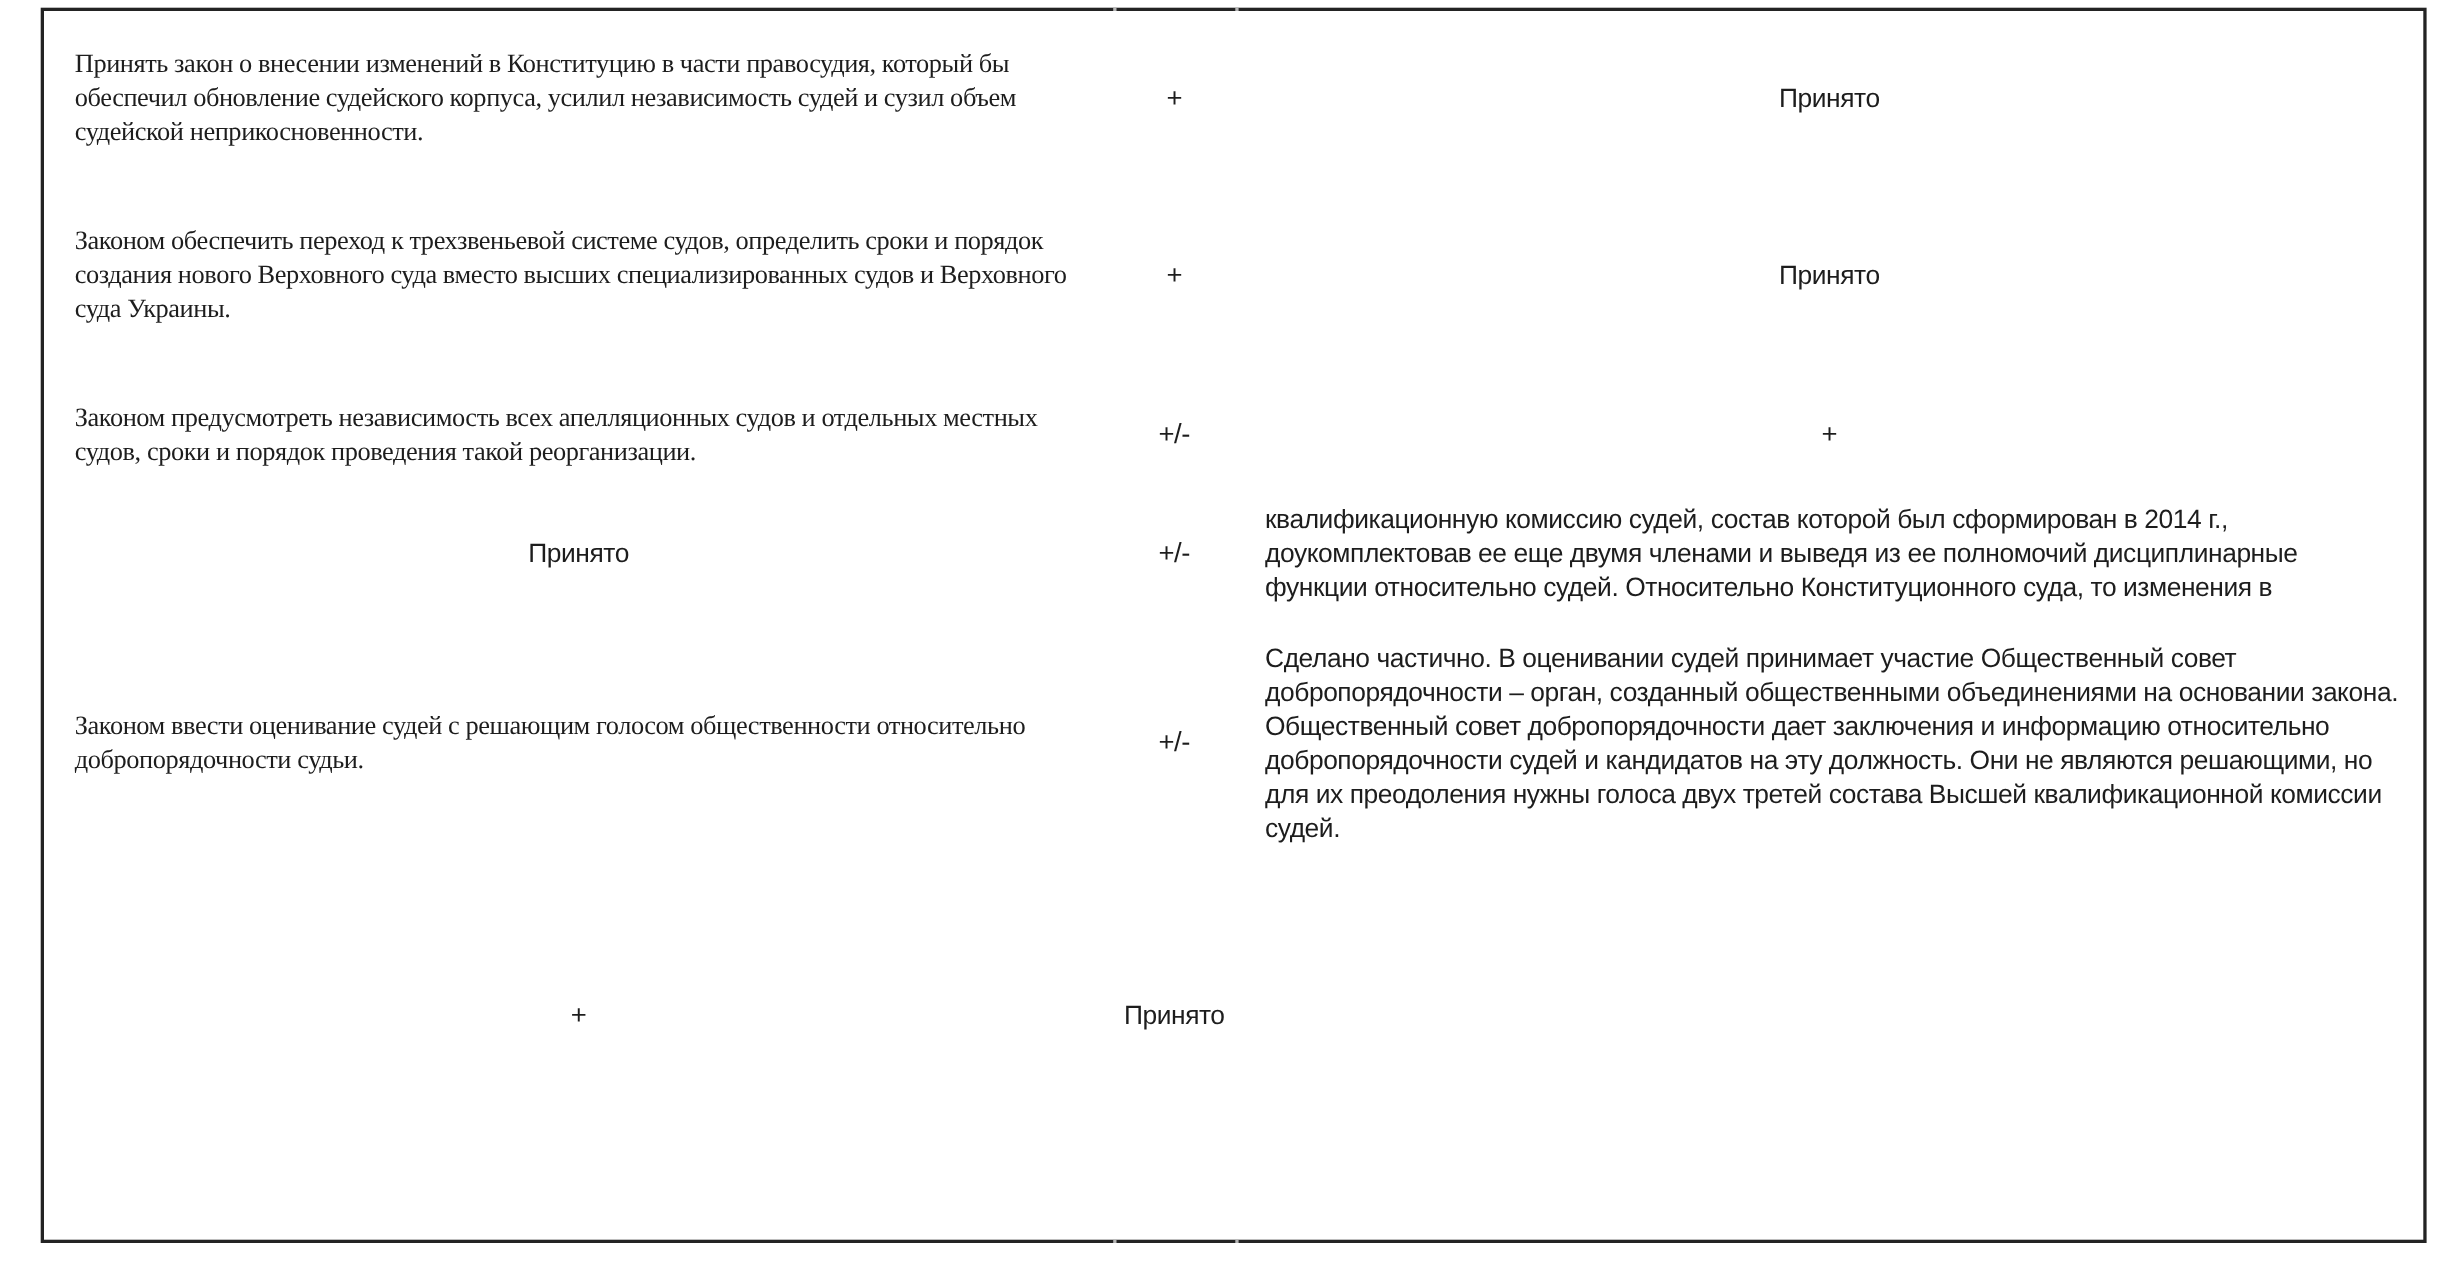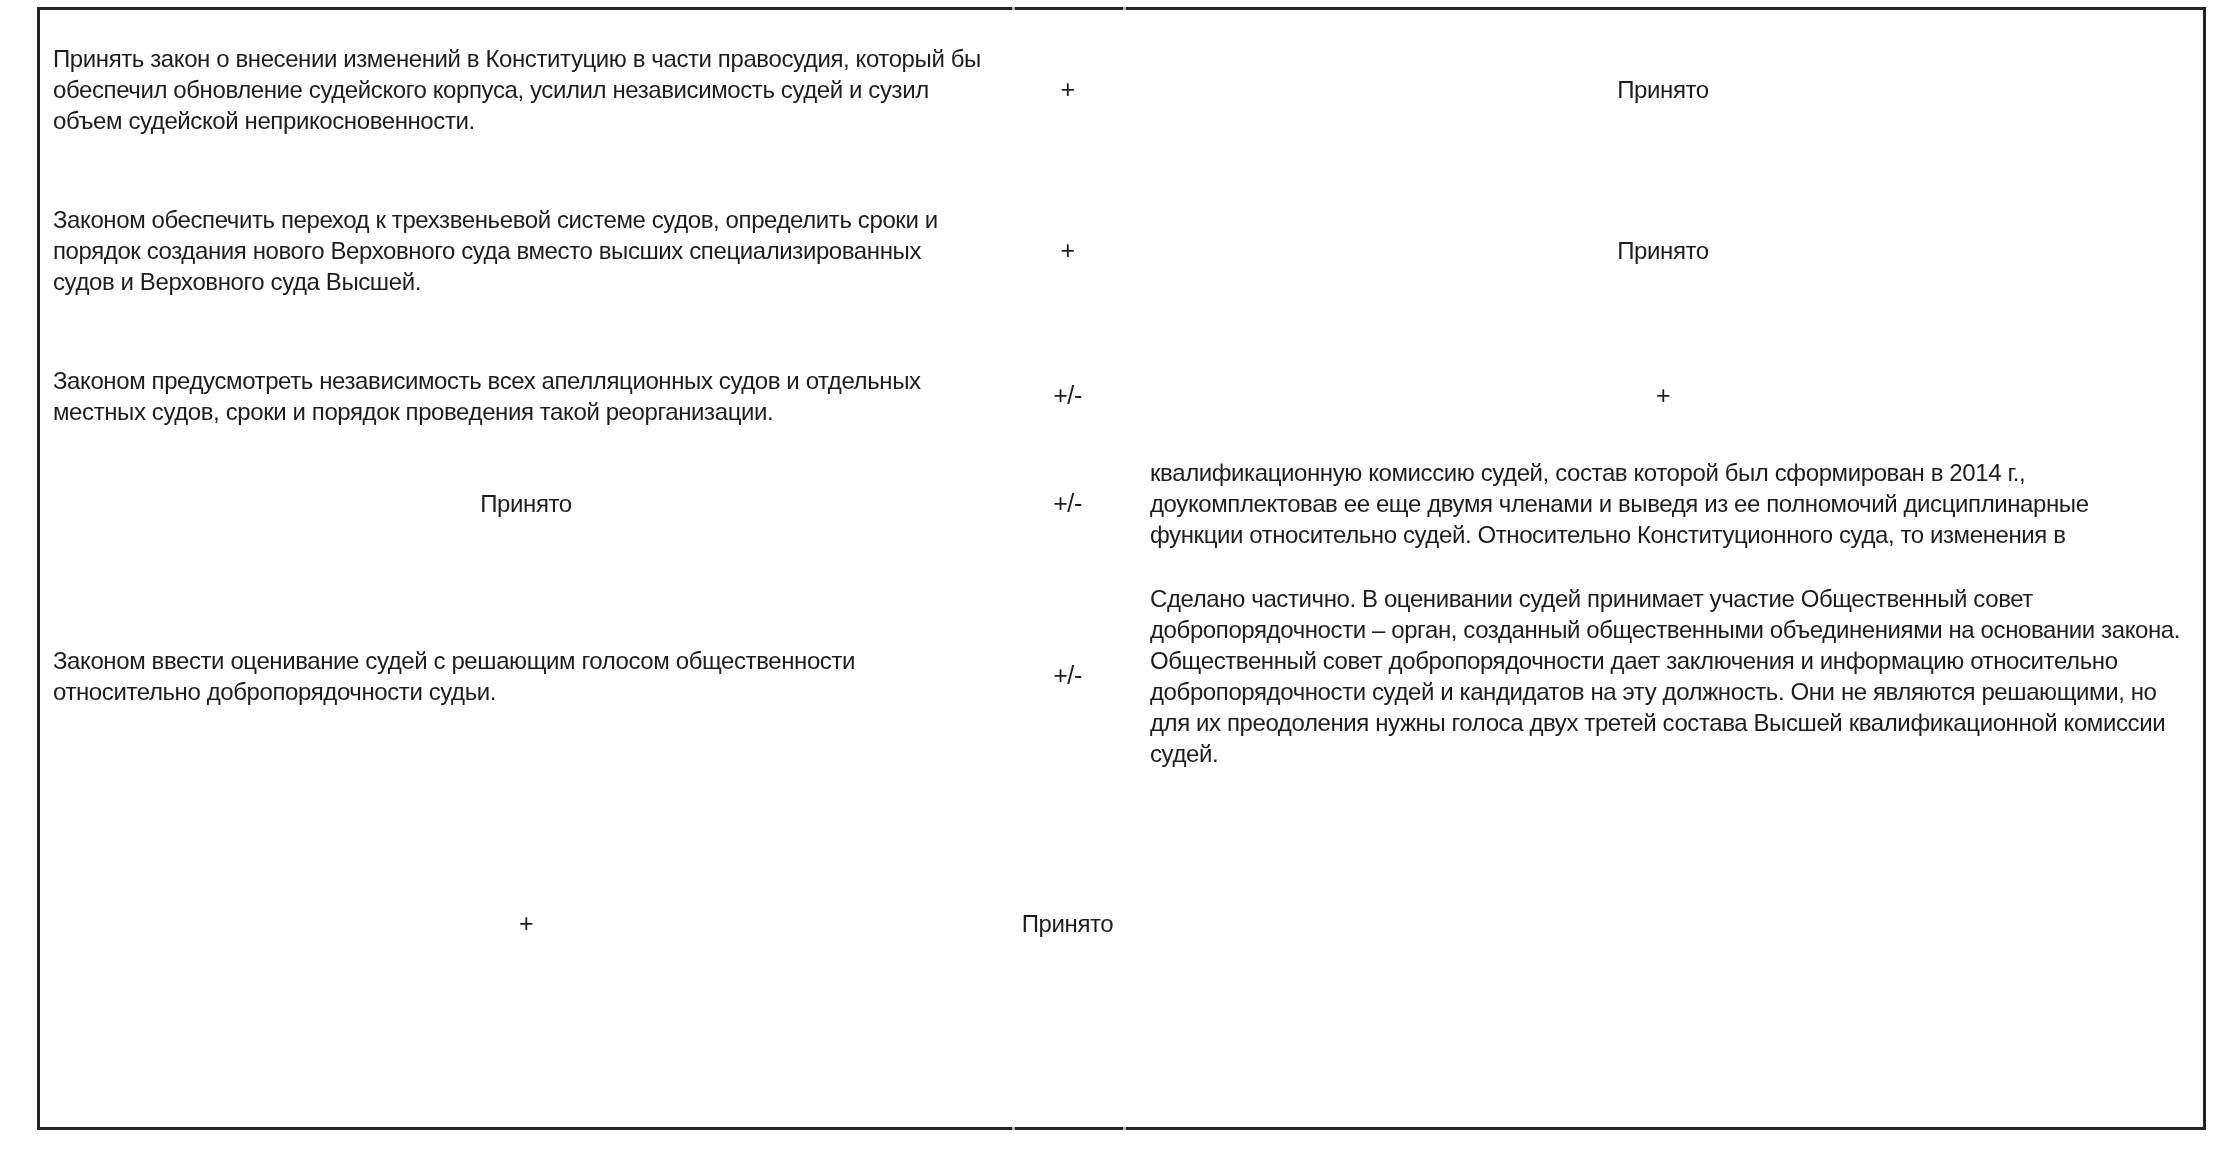--- a/index.html
+++ b/index.html
@@ -31,23 +31,24 @@
   .cell {
     display: flex;
     align-items: center;
     box-sizing: border-box;
     font-size: 24px;
     line-height: 31px;
     letter-spacing: -0.4px;
     overflow: hidden;
   }
   .cell-task {
-    padding: 6px 26px 6px 13px;
+    padding: 6px 26px 6px 28px;
     justify-content: flex-start;
     text-align: left;
+    font-family: Liberation Serif, serif;
   }
   .cell-mark {
     justify-content: center;
     text-align: center;
     font-size: 25px;
   }
   .cell-result {
     padding: 6px 18px 6px 27px;
     justify-content: flex-start;
     text-align: left;
@@ -71,21 +72,21 @@
 </style>
 </head>
 <body>
 
 <div class="reform-table">
 
   <div class="cell cell-task">Принять закон о внесении изменений в Конституцию в части правосудия, который бы обеспечил обновление судейского корпуса, усилил независимость судей и сузил объем судейской неприкосновенности.</div>
   <div class="cell cell-mark">+</div>
   <div class="cell cell-result centered">Принято</div>
 
-  <div class="cell cell-task">Законом обеспечить переход к трехзвеньевой системе судов, определить сроки и порядок создания нового Верховного суда вместо высших специализированных судов и Верховного суда Высшей.</div>
+  <div class="cell cell-task">Законом обеспечить переход к трехзвеньевой системе судов, определить сроки и порядок создания нового Верховного суда вместо высших специализированных судов и Верховного суда Украины.</div>
   <div class="cell cell-mark">+</div>
   <div class="cell cell-result centered">Принято</div>
 
   <div class="cell cell-task">Законом предусмотреть независимость всех апелляционных судов и отдельных местных судов, сроки и порядок проведения такой реорганизации.</div>
   <div class="cell cell-mark">+/-</div>
 
   <div class="cell cell-mark">+</div>
   <div class="cell cell-result centered">Принято</div>
 
   <div class="cell cell-mark">+/-</div>

